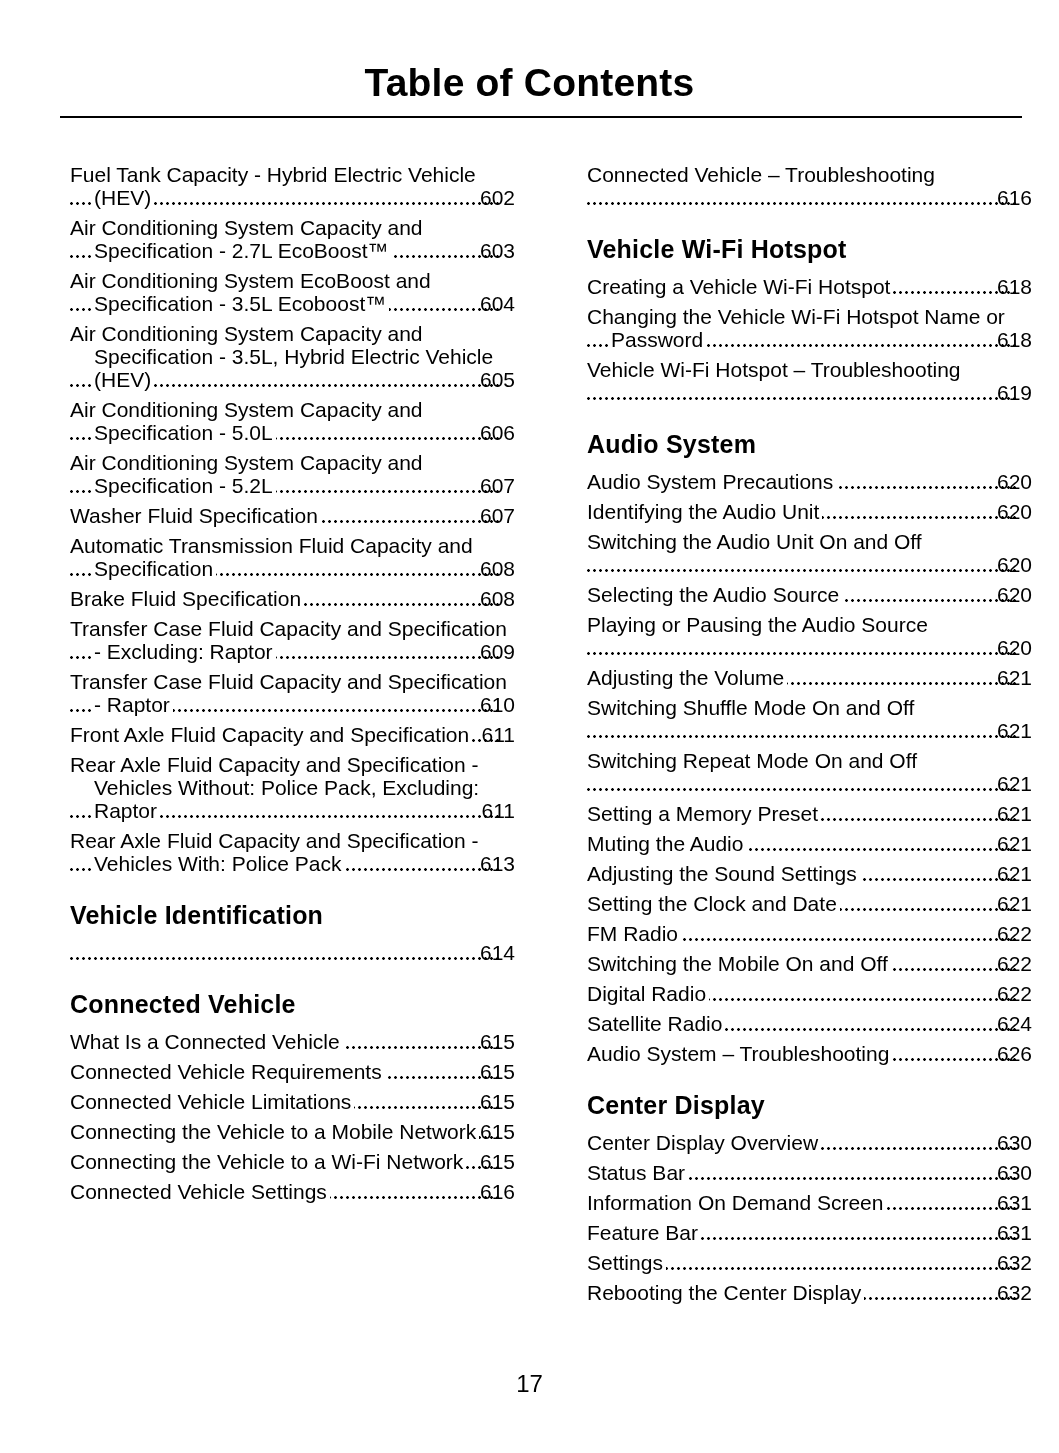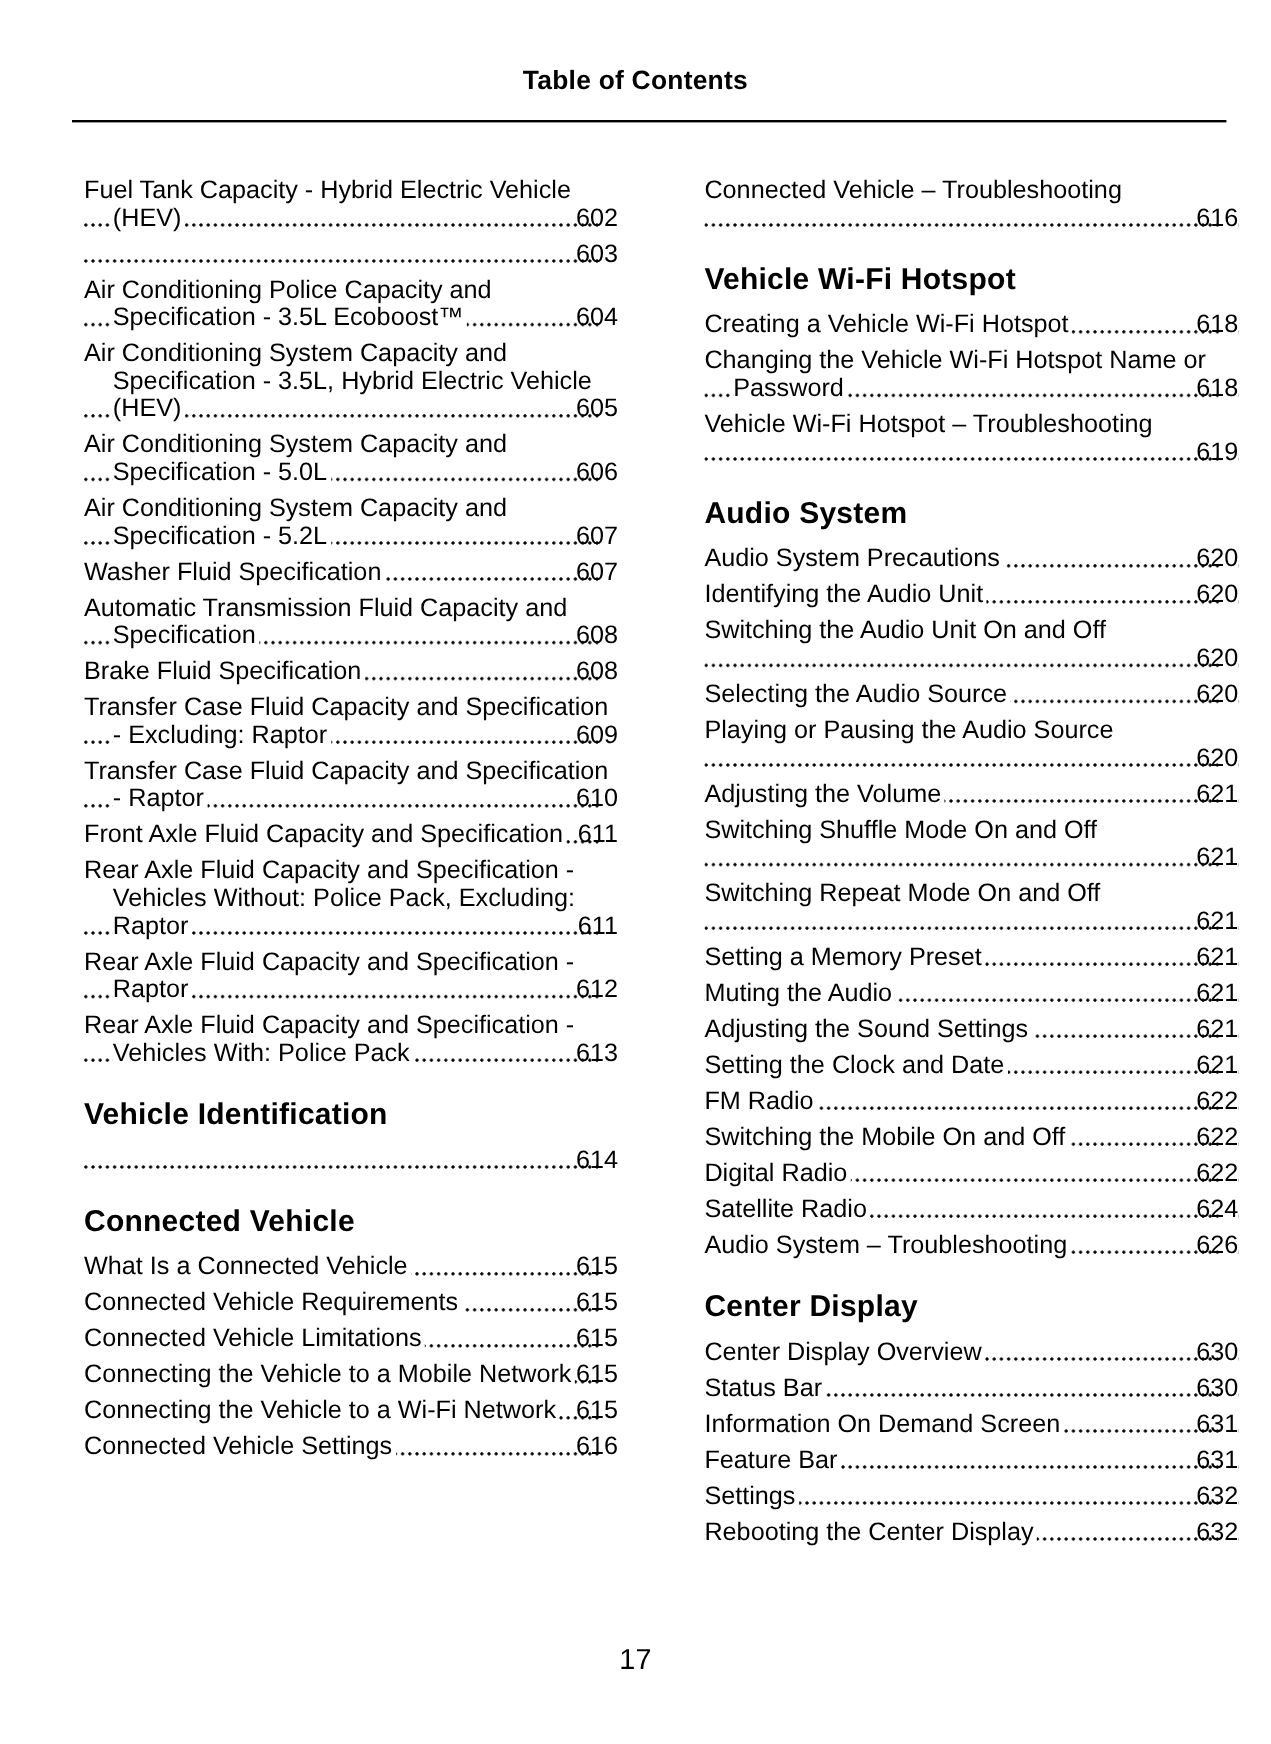--- a/index.html
+++ b/index.html
@@ -7,24 +7,24 @@
   body {
     width: 1059px;
     height: 1453px;
     background: #ffffff;
     color: #000000;
     font-family: "Liberation Sans", "DejaVu Sans", sans-serif;
     position: relative;
     overflow: hidden;
   }
   .title {
-    margin: 0;
+    margin: 16px;
     padding-top: 49px;
     text-align: center;
-    font-size: 22px;
+    font-size: 39px;
     line-height: 35px;
     font-weight: 800;
     letter-spacing: 0.2px;
   }
   .rule {
     height: 2px;
     background: #000000;
     margin: 16px 37px 0 60px;
   }
   .content {
@@ -73,33 +73,32 @@
 </style>
 </head>
 <body>
 
 <div class="page">
   <h1 class="title">Table of Contents</h1>
   <div class="rule"></div>
   <div class="content">
     <div class="col" id="col-0">
         <p class="entry"><span class="label">Fuel Tank Capacity - Hybrid Electric Vehicle (HEV)</span><span class="page">602</span></p>
-        <p class="entry"><span class="page">603</span></p>
-        <p class="entry"><span class="label">Air Conditioning Police Capacity and Specification - 3.5L Ecoboost™</span><span class="page">604</span></p>
+        <p class="entry"><span class="label">Air Conditioning System Capacity and Specification - 2.7L EcoBoost™</span><span class="page">603</span></p>
+        <p class="entry"><span class="label">Air Conditioning System EcoBoost and Specification - 3.5L Ecoboost™</span><span class="page">604</span></p>
         <p class="entry"><span class="label">Air Conditioning System Capacity and Specification - 3.5L, Hybrid Electric Vehicle (HEV)</span><span class="page">605</span></p>
         <p class="entry"><span class="label">Air Conditioning System Capacity and Specification - 5.0L</span><span class="page">606</span></p>
         <p class="entry"><span class="label">Air Conditioning System Capacity and Specification - 5.2L</span><span class="page">607</span></p>
         <p class="entry"><span class="label">Washer Fluid Specification</span><span class="page">607</span></p>
         <p class="entry"><span class="label">Automatic Transmission Fluid Capacity and Specification</span><span class="page">608</span></p>
         <p class="entry"><span class="label">Brake Fluid Specification</span><span class="page">608</span></p>
         <p class="entry"><span class="label">Transfer Case Fluid Capacity and Specification - Excluding: Raptor</span><span class="page">609</span></p>
         <p class="entry"><span class="label">Transfer Case Fluid Capacity and Specification - Raptor</span><span class="page">610</span></p>
         <p class="entry"><span class="label">Front Axle Fluid Capacity and Specification</span><span class="page">611</span></p>
         <p class="entry"><span class="label">Rear Axle Fluid Capacity and Specification - Vehicles Without: Police Pack, Excluding: Raptor</span><span class="page">611</span></p>
-        <p class="entry"><span class="label">Rear Axle Fluid Capacity and Specification - Raptor</span><span class="page">612</span></p>
         <p class="entry"><span class="label">Rear Axle Fluid Capacity and Specification - Vehicles With: Police Pack</span><span class="page">613</span></p>
         <h2 class="section-heading">Vehicle Identification</h2>
         <p class="entry"><span class="page">614</span></p>
         <h2 class="section-heading">Connected Vehicle</h2>
         <p class="entry"><span class="label">What Is a Connected Vehicle</span><span class="page">615</span></p>
         <p class="entry"><span class="label">Connected Vehicle Requirements</span><span class="page">615</span></p>
         <p class="entry"><span class="label">Connected Vehicle Limitations</span><span class="page">615</span></p>
         <p class="entry"><span class="label">Connecting the Vehicle to a Mobile Network</span><span class="page">615</span></p>
         <p class="entry"><span class="label">Connecting the Vehicle to a Wi-Fi Network</span><span class="page">615</span></p>
         <p class="entry"><span class="label">Connected Vehicle Settings</span><span class="page">616</span></p>

